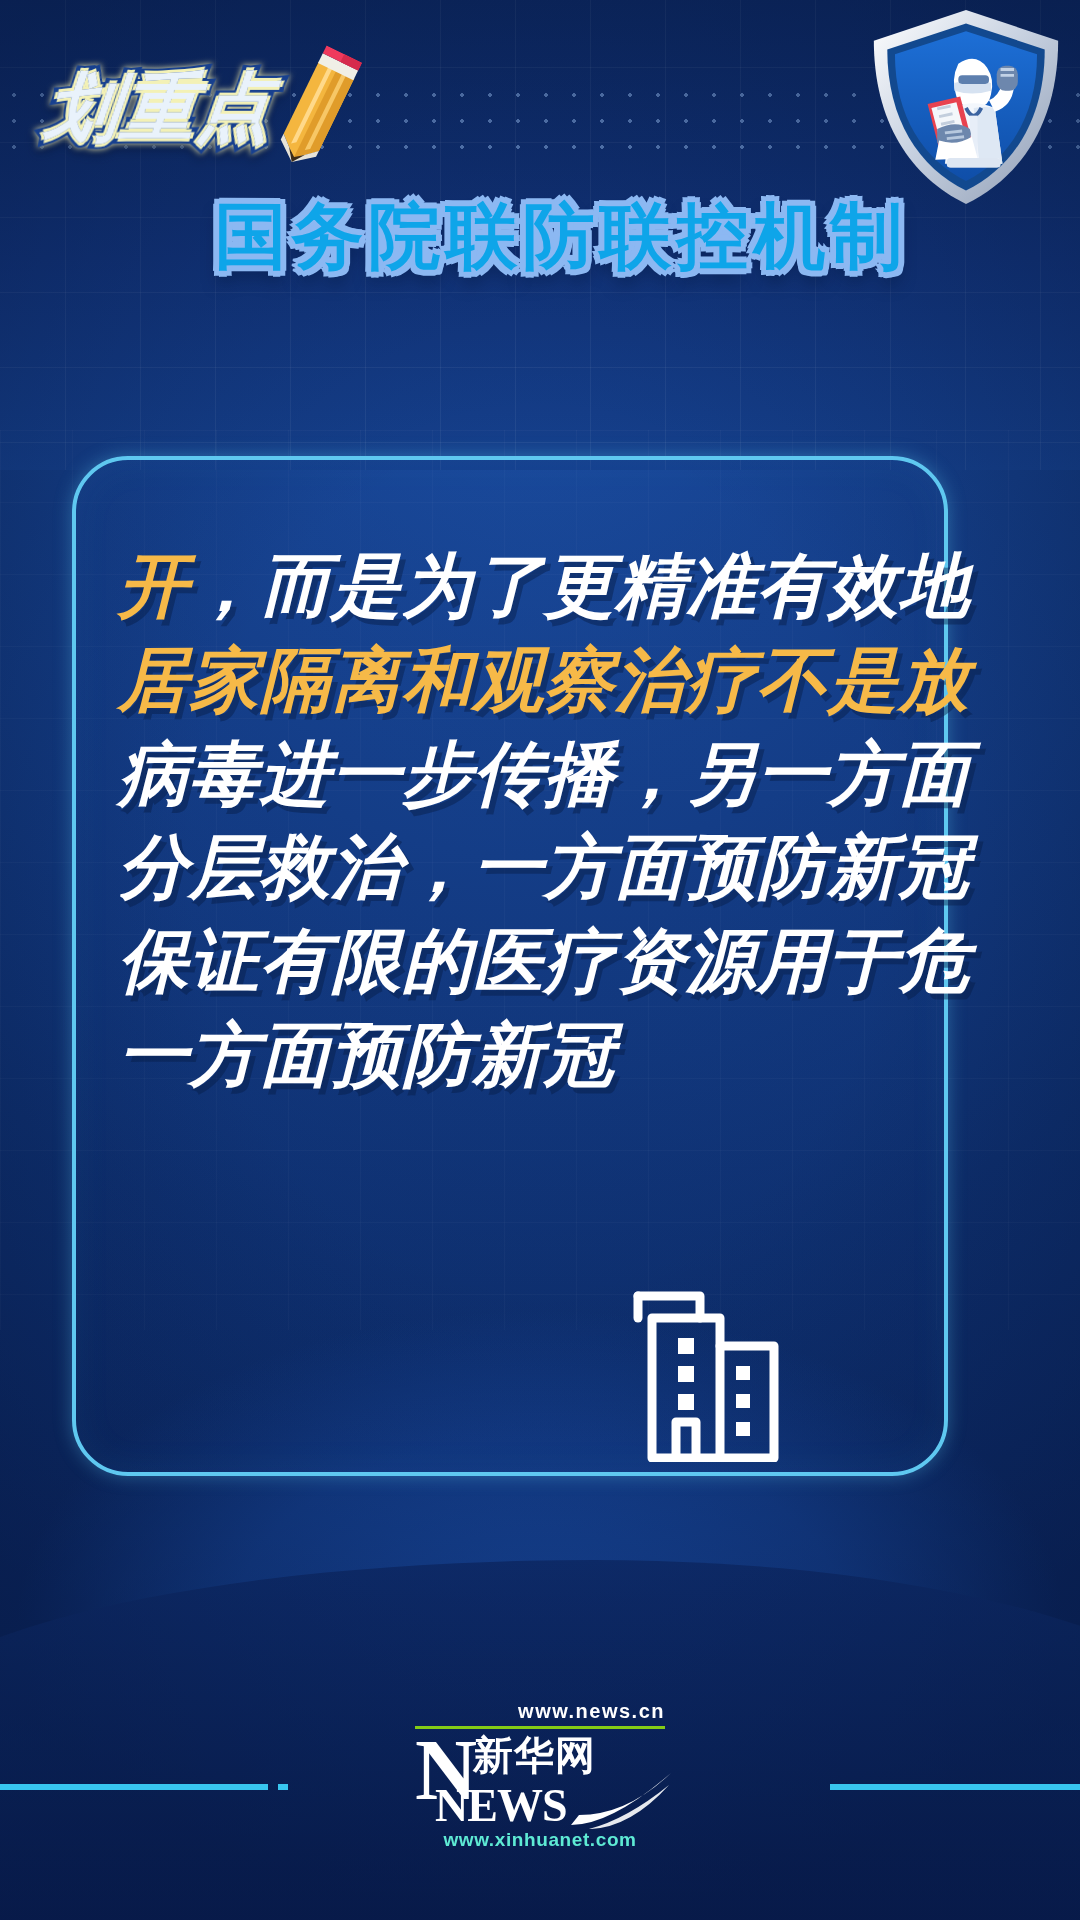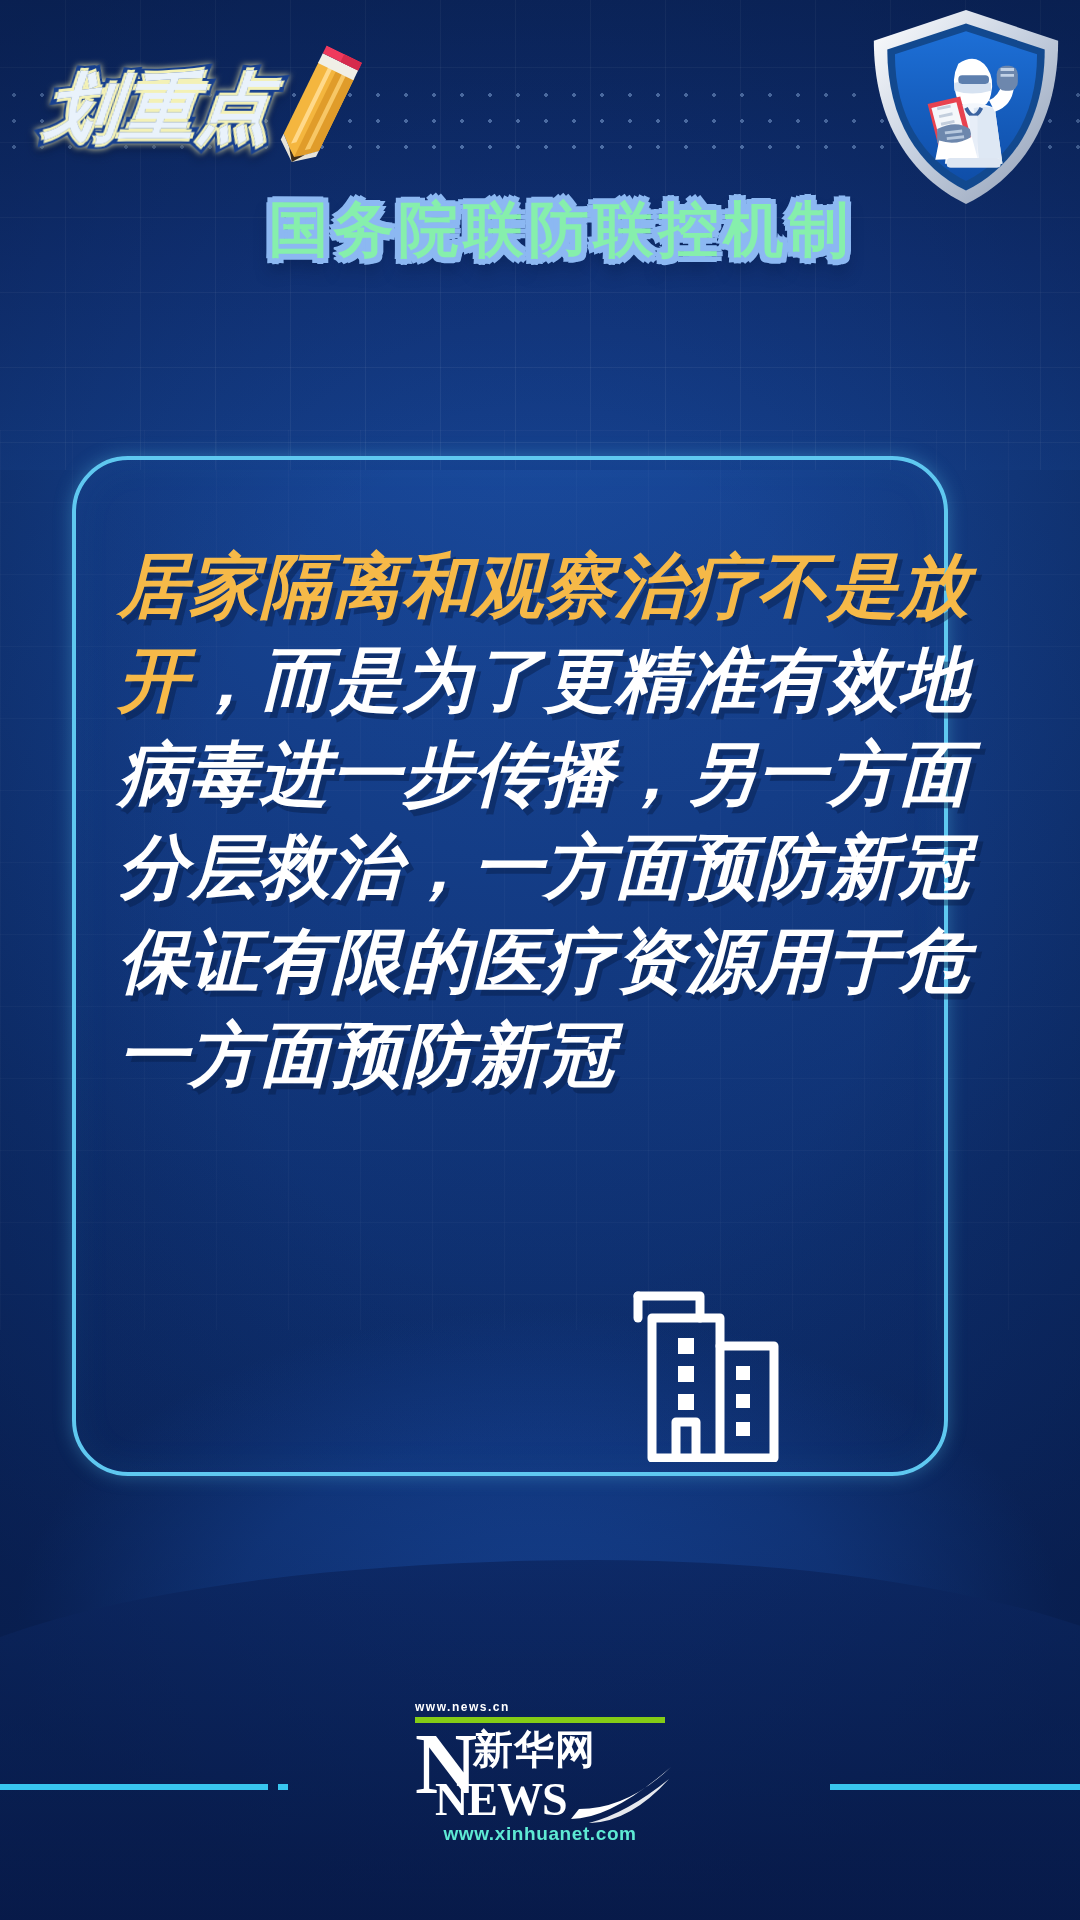--- a/index.html
+++ b/index.html
@@ -90,23 +90,23 @@
   
   .shield{position:absolute;right:18px;top:8px;width:192px;height:198px;}
   .shield svg{display:block;}
 
   
   .headline{
     position:absolute;left:0;top:196px;width:100%;
     text-align:center;
   }
   .hl-line{
-    font-size:60px;line-height:1.12;font-weight:bold;
+    font-size:72px;line-height:1.12;font-weight:bold;
     letter-spacing:5px;
-    color:#86efac;
+    color:#0ea5e9;
     position:relative;display:block;
     text-shadow:
       -6px 0 0 #8cb8f2, 6px 0 0 #8cb8f2, 0 -6px 0 #8cb8f2, 0 6px 0 #8cb8f2,
       -5px -5px 0 #8cb8f2, 5px -5px 0 #8cb8f2, -5px 5px 0 #8cb8f2, 5px 5px 0 #8cb8f2,
       0 12px 16px rgba(4,20,55,.55);
     margin-left: 42px;
   }
   .hl-line.l2{letter-spacing:6px;}
 
   
@@ -136,23 +136,23 @@
   .buildings{position:absolute;left:608px;top:1262px;width:182px;height:200px;}
   .buildings svg{display:block;}
 
   
   .logo-wrap{
     position:absolute;left:0;top:1700px;width:100%;
     display:flex;justify-content:center;align-items:center;
   }
   .logo{position:relative;width:250px;}
   .logo-top{
-    text-align:left;color:#ffffff;
-    font-size:12px;letter-spacing:1.5px;font-weight:bold;
-    padding-bottom:3px;border-bottom:6px solid #84cc16;
+    text-align:right;color:#ffffff;
+    font-size:20px;letter-spacing:1.5px;font-weight:bold;
+    padding-bottom:3px;border-bottom:3px solid #84cc16;
   }
   .logo-mid{
     position:relative;height:92px;margin-top:4px;
   }
   .logo-n{
     position:absolute;left:0;top:2px;
     font-size:86px;line-height:.82;font-weight:bold;color:#fff;
     font-family:"Liberation Serif","DejaVu Serif",serif;
   }
   .logo-cn{
@@ -254,22 +254,22 @@
     </svg>
   </div>
 
   <div class="headline">
     <span class="hl-line l1">国务院联防联控机制</span>
   </div>
 
   <div class="frame"></div>
 
   <div class="body-copy">
+    <div class="bline"><span class="hl">开</span><span>，而是为了更精准有效地</span></div>
     <div class="bline"><span class="hl">居家隔离和观察治疗不是放</span><span></span></div>
-    <div class="bline"><span class="hl">开</span><span>，而是为了更精准有效地</span></div>
     <div class="bline"><span class="hl"></span><span>病毒进一步传播，另一方面</span></div>
     <div class="bline"><span class="hl"></span><span>分层救治，一方面预防新冠</span></div>
     <div class="bline"><span class="hl"></span><span>保证有限的医疗资源用于危</span></div>
     <div class="bline"><span class="hl"></span><span>一方面预防新冠</span></div>
   </div>
 
   <div class="buildings">
     <svg viewBox="0 0 182 200" width="182" height="200" aria-hidden="true">
       <g fill="none" stroke="#ffffff" stroke-width="9" stroke-linejoin="round" stroke-linecap="round">
         <path d="M44 56 L44 196 L112 196 L112 56 Z"></path>

